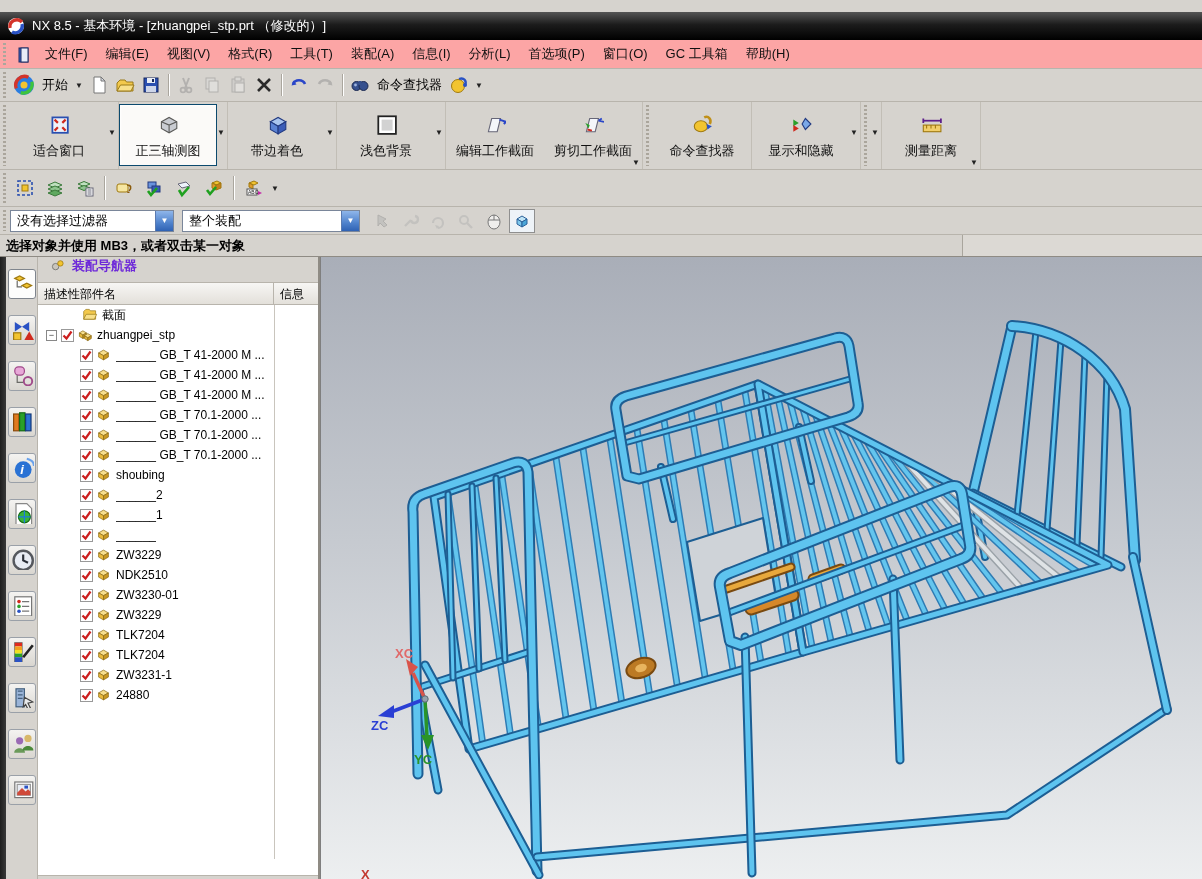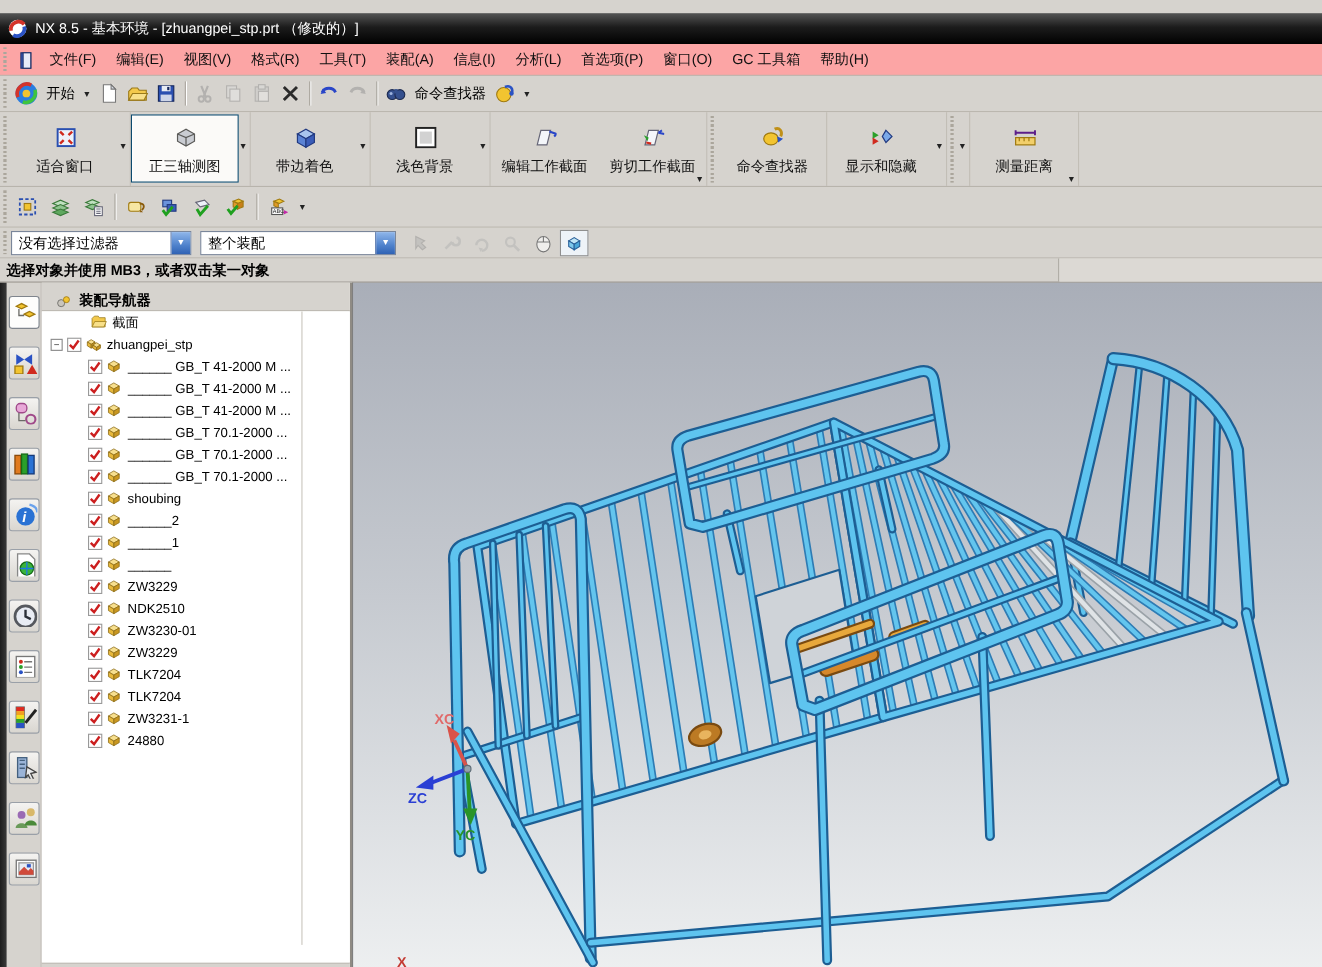--- a/index.html
+++ b/index.html
@@ -34,21 +34,21 @@
   .selbar .btn.pressed { border:1px solid #8f8f8f; background:#eef3f8; }
   .promptbar { height:22px; background:#d6d3ce; border-bottom:1px solid #8f8b84; display:flex; font-size:13px; font-weight:bold; color:#000; }
   .promptbar .pcell { flex:0 0 963px; padding:2px 6px; border-right:1px solid #a9a59d; white-space:nowrap; overflow:hidden; }
   .promptbar .pcell2 { flex:1; background:#dcd9d4; }
   .main { height:634px; display:flex; }
   .resbar { width:38px; background:#d6d3ce; position:relative; border-right:1px solid #b8b4ac; }
   .resbar .darkstrip { position:absolute; left:0; top:0; bottom:0; width:6px; background:linear-gradient(90deg,#1d1d1d,#3a3a3a); }
   .restab { position:absolute; left:8px; width:28px; height:30px; border:1px solid #9aa0a8; border-radius:3px; background:linear-gradient(180deg,#f4f3f1,#d9d6d0); display:flex; align-items:center; justify-content:center; }
   .restab.active { background:#fdfdfc; border-color:#7f858d; }
   .navpanel { width:282px; background:#fff; border-right:2px solid #8f8b84; display:flex; flex-direction:column; position:relative; }
-  .navhead { height:26px; background:#d6d3ce; display:flex; align-items:flex-end; font-size:13px; font-weight:bold; color:#000000; padding-left:4px; border-bottom:1px solid #b8b4ac; }
+  .navhead { height:26px; background:#d6d3ce; display:flex; align-items:flex-start; font-size:13px; font-weight:bold; color:#6d28d9; padding-left:4px; border-bottom:1px solid #b8b4ac; }
   .navhead .nicon { width:16px; height:16px; margin:0 6px 0 8px; }
   .colhead { height:22px; display:flex; font-size:12px; background:#eceae5; border-bottom:1px solid #b8b4ac; }
   .colhead .c1 { flex:0 0 236px; border-right:1px solid #b8b4ac; padding:3px 6px; background:linear-gradient(180deg,#f7f6f4,#e3e0da); }
   .colhead .c2 { flex:1; padding:3px 6px; background:linear-gradient(180deg,#f7f6f4,#e3e0da); }
   .treearea { flex:1; position:relative; overflow:hidden; background:#fff; }
   .treecol { position:absolute; top:0; bottom:16px; left:236px; width:1px; background:#c9c5bd; }
   .tree-row { height:20px; display:flex; align-items:center; font-size:12px; color:#000; white-space:nowrap; }
   .tree-row .sp { display:inline-block; height:1px; }
   .expander { width:11px; height:11px; border:1px solid #888; background:#fff; font-size:9px; line-height:9px; text-align:center; color:#333; margin-right:4px; flex:none; }
   .cbx { width:13px; height:13px; border:1px solid #999; background:#fff; margin-right:3px; flex:none; display:flex; align-items:center; justify-content:center; }
@@ -522,20 +522,24 @@
       </div>
     </div>
 
   <div class="navpanel">
     <div class="navhead">
       <span class="nicon" id="navhead-icon"><svg width="16" height="16" viewBox="0 0 20 20">
             <circle cx="7" cy="12" r="4" fill="#c9c5bd" stroke="#6a6a66"></circle>
             <circle cx="13" cy="8" r="3.4" fill="#f2c430" stroke="#a07a10"></circle>
           </svg></span>
       <span>装配导航器</span>
+    </div>
+    <div class="colhead">
+      <div class="c1">描述性部件名</div>
+      <div class="c2">信息</div>
     </div>
     <div class="treearea" id="treearea">
 
     <div class="tree-row">
           <span class="sp" style="width:44px"></span>
           <span class="ticn"><svg width="16" height="14" viewBox="0 0 20 20">
               <path d="M1 5 l3 -3 h5 l1.5 2 H18 v12 H1 z" fill="#f3c94c" stroke="#9a7a1a"></path>
               <path d="M1 16 l3.5 -7 H19.5 l-3.2 7 z" fill="#f8e08a" stroke="#9a7a1a"></path>
             </svg></span>
           <span class="tlabel">截面</span>

